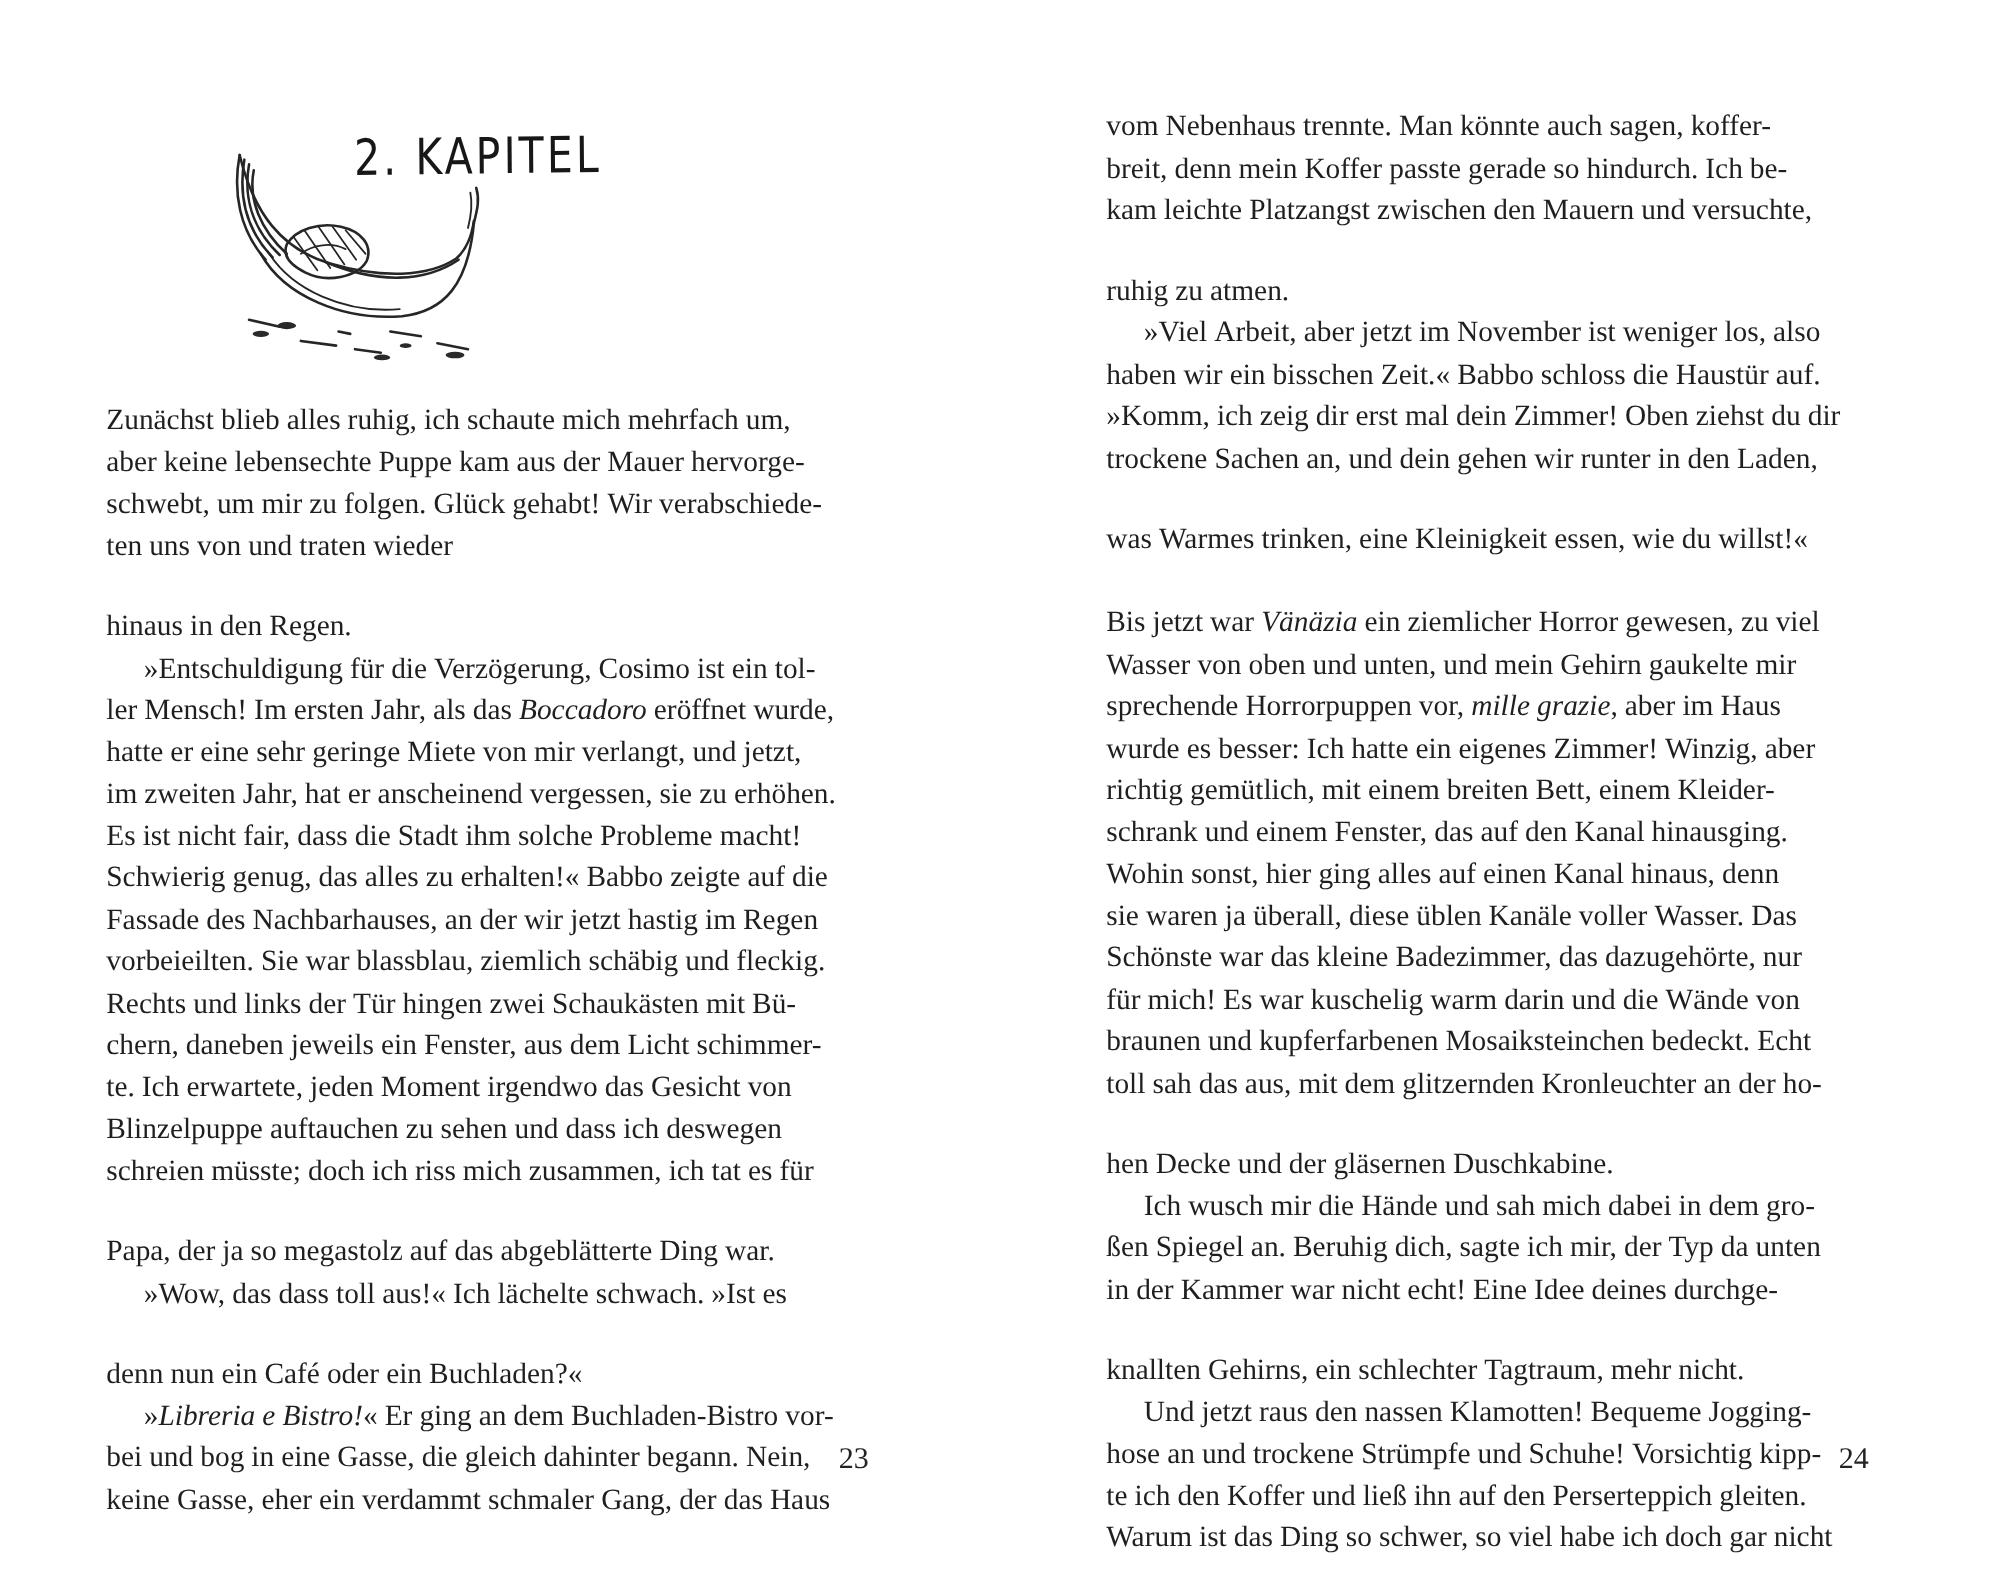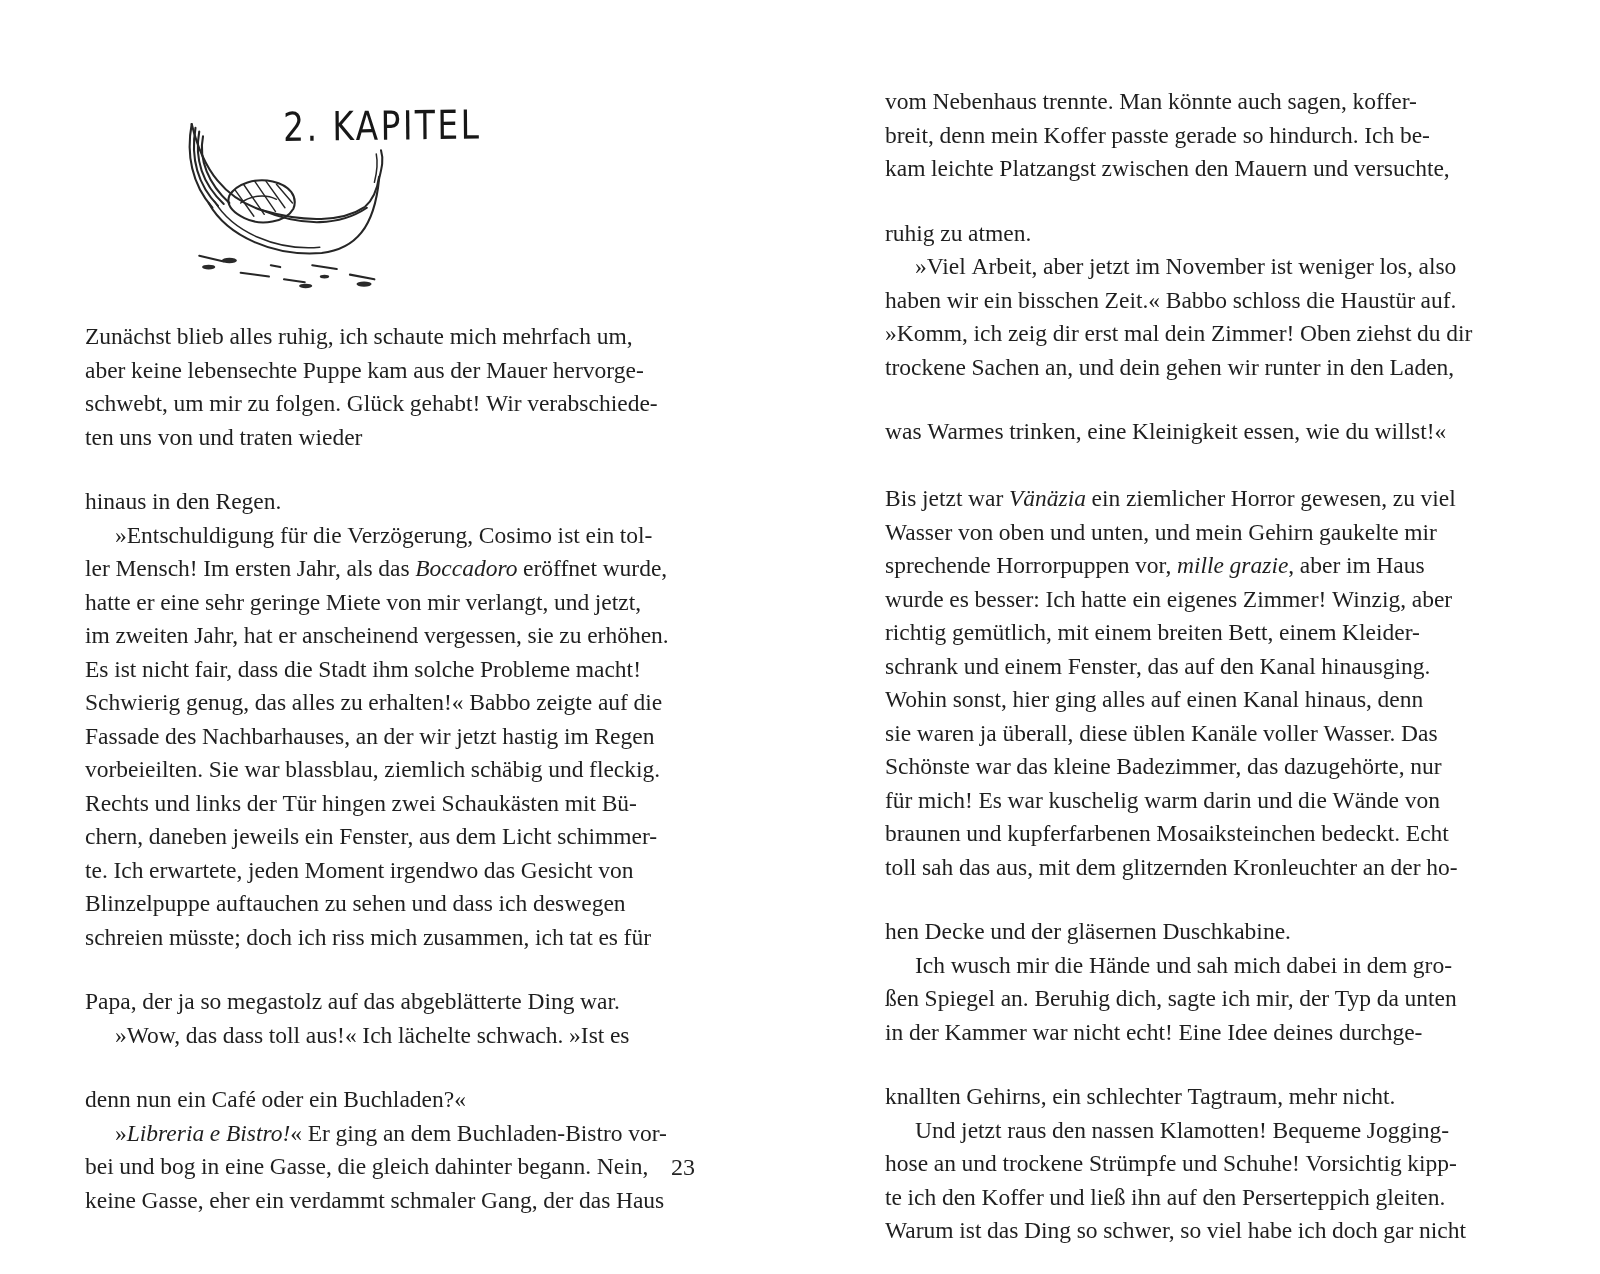--- a/index.html
+++ b/index.html
@@ -700,15 +700,16 @@
           <span>schwer,</span>
           <span>so</span>
           <span>viel</span>
           <span>habe</span>
           <span>ich</span>
           <span>doch</span>
           <span>gar</span>
           <span>nicht</span>
         </div>
       </div>
+    <div class="page-number">24</div>
   </div>
 
 </div>
 
 </body></html>

